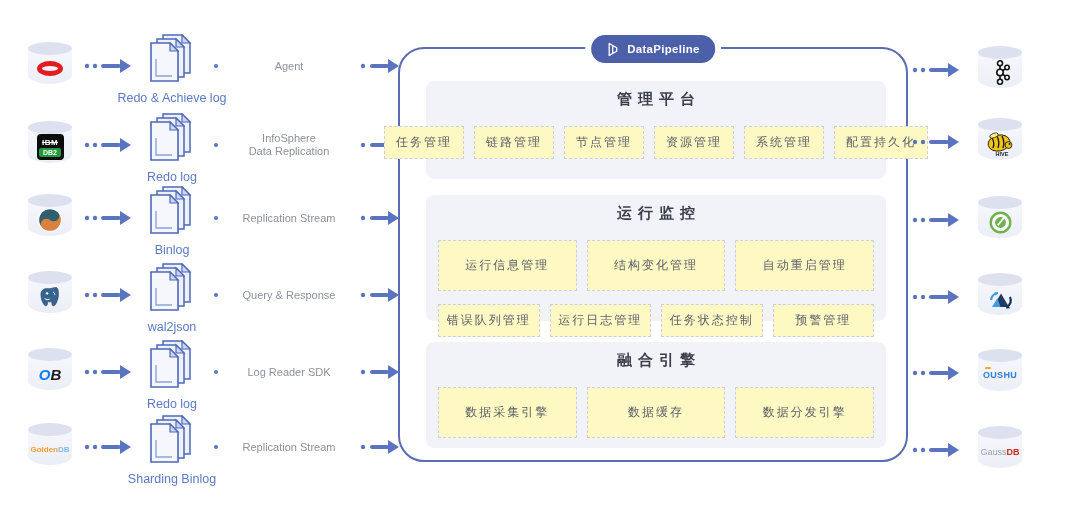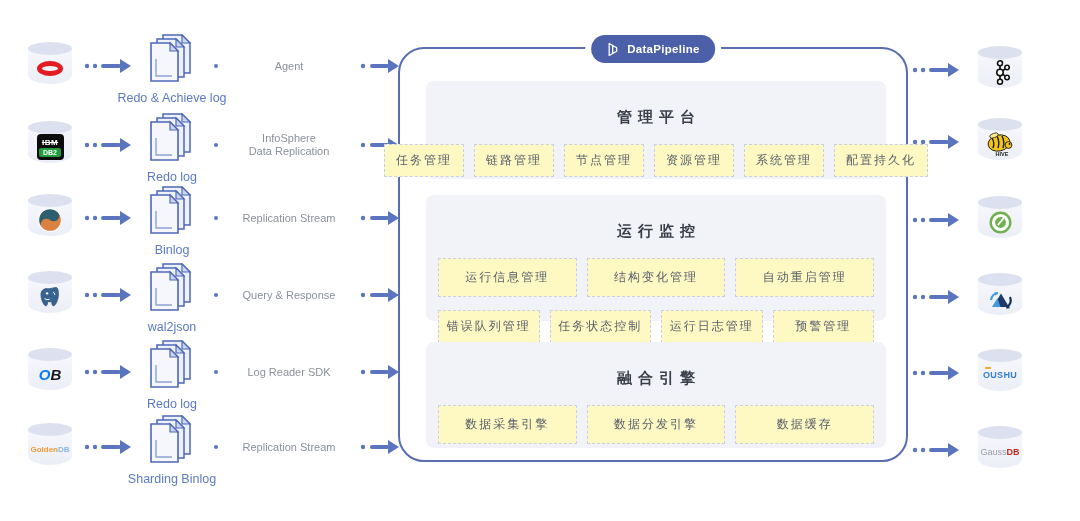--- a/index.html
+++ b/index.html
@@ -55,26 +55,26 @@
   .pill { position:absolute; left:50%; top:-14px; transform:translateX(-50%);
           height:28px; padding:0 15px; background:#4c5fa9; border-radius:15px;
           display:flex; align-items:center; gap:7px; box-shadow:0 0 0 6px #fff; }
   .pill .ptxt { color:#fff; font-size:11.5px; font-weight:bold; letter-spacing:.3px; white-space:nowrap; }
 
   .section { position:absolute; left:26px; width:460px; background:#f1f3f9; border-radius:8px; }
   .sec1 { top:32px;  height:98px; }
   .sec2 { top:146px; height:126px; }
   .sec3 { top:293px; height:106px; }
   .sec-title { text-align:center; font-size:15px; font-weight:bold; color:#3a3f4a;
-               letter-spacing:6px; padding-top:27px; text-indent:6px; }
+               letter-spacing:6px; padding-top:9px; text-indent:6px; }
   .btnrow { display:flex; justify-content:center; gap:10px; margin-top:17px; padding:0 12px; }
   .btnrow2 { margin-top:13px; }
   .dbtn { background:#fef9c3; border:1px dashed #c6d0ee; color:#585e6a; font-size:12px;
           letter-spacing:2px; padding:7px 11px; text-align:center; white-space:nowrap; }
-  .w150 { width:148px; padding:10px 0; }
+  .w150 { width:148px; padding:16px 0; }
   .w112 { width:110px; padding:7px 0; }
 
   
   .watermark { position:absolute; right:6px; top:484px; color:#e8302a; font-size:20px;
                font-family:"Liberation Serif", serif; letter-spacing:1px; }
 
   svg { display:block; }
 </style>
 </head>
 <body>
@@ -294,32 +294,32 @@
 
     <div class="section sec2">
       <div class="sec-title">运行监控</div>
       <div class="btnrow">
         <div class="dbtn w150">运行信息管理</div>
         <div class="dbtn w150">结构变化管理</div>
         <div class="dbtn w150">自动重启管理</div>
       </div>
       <div class="btnrow btnrow2">
         <div class="dbtn w112">错误队列管理</div>
+        <div class="dbtn w112">运行日志管理</div>
         <div class="dbtn w112">任务状态控制</div>
-        <div class="dbtn w112">运行日志管理</div>
         <div class="dbtn w112">预警管理</div>
       </div>
     </div>
 
     <div class="section sec3">
       <div class="sec-title">融合引擎</div>
       <div class="btnrow">
         <div class="dbtn w150">数据采集引擎</div>
+        <div class="dbtn w150">数据缓存</div>
         <div class="dbtn w150">数据分发引擎</div>
-        <div class="dbtn w150">数据缓存</div>
       </div>
     </div>
   </div>
 
   <div class="trow" style="top:38px">
     <svg class="arr" width="48" height="14">
         <use href="#arrow2dot"></use>
       </svg>
     <div class="cyl" style="margin-left:18px">
       <div class="body"></div>

